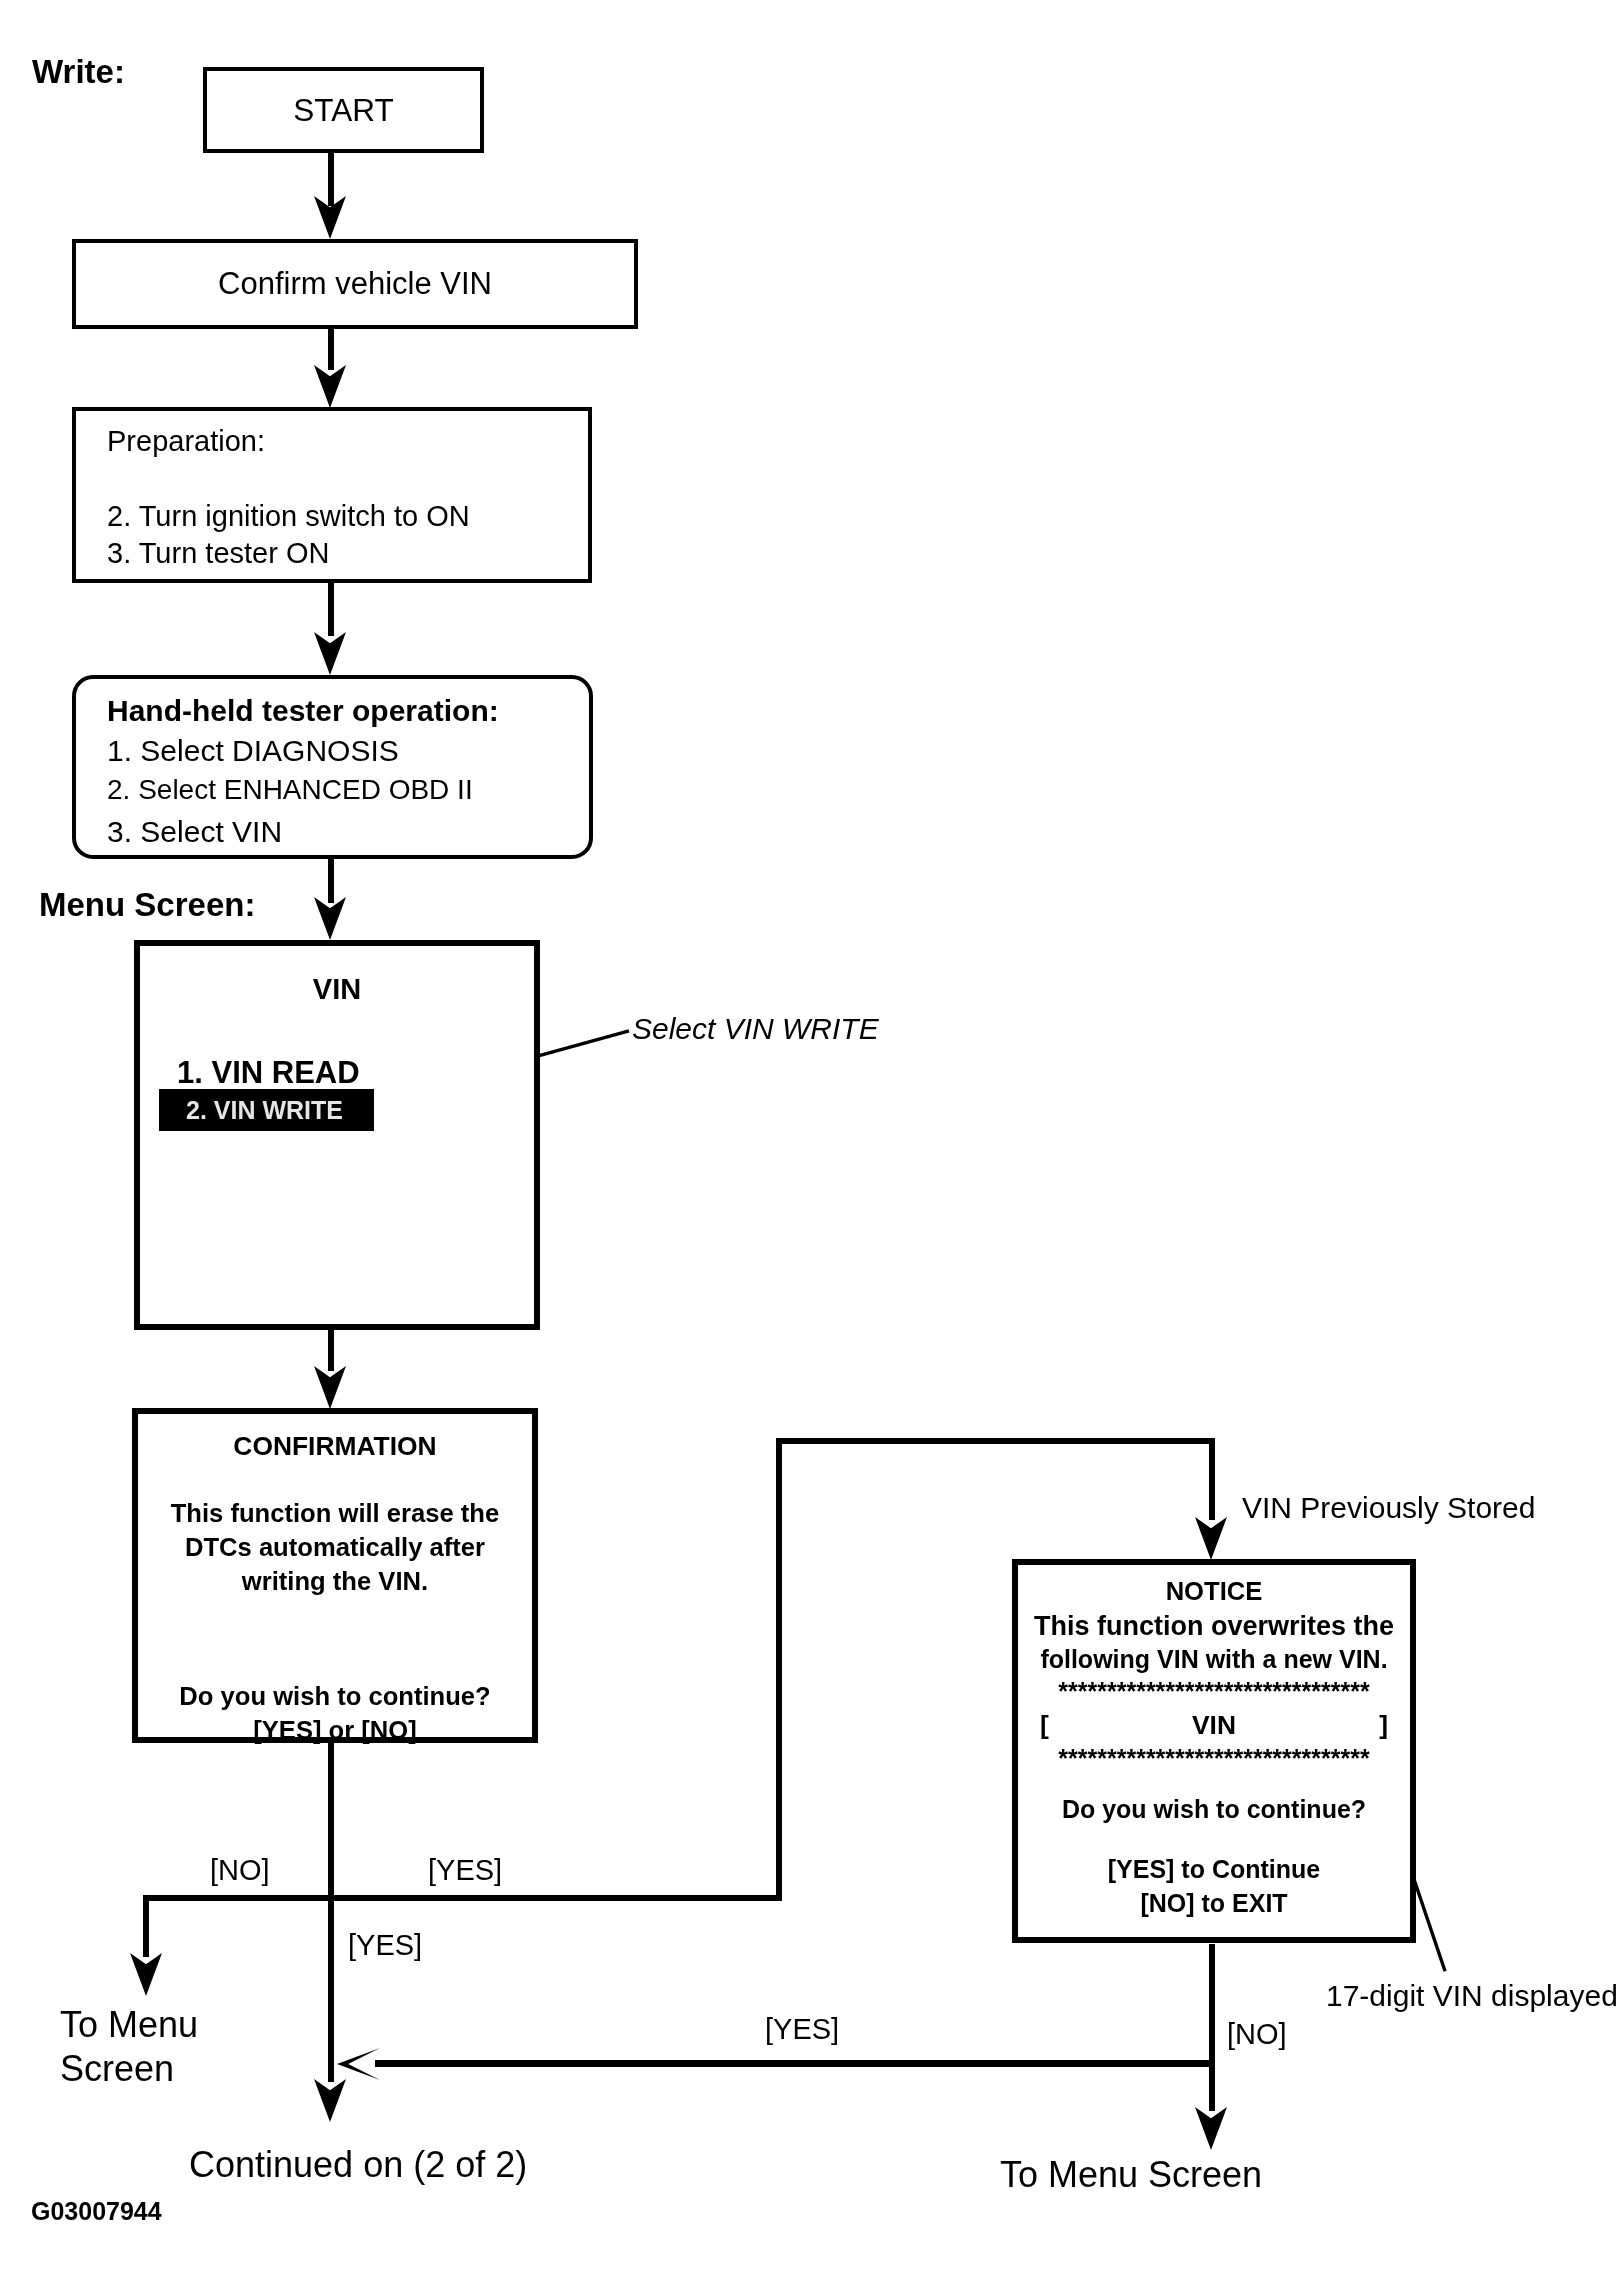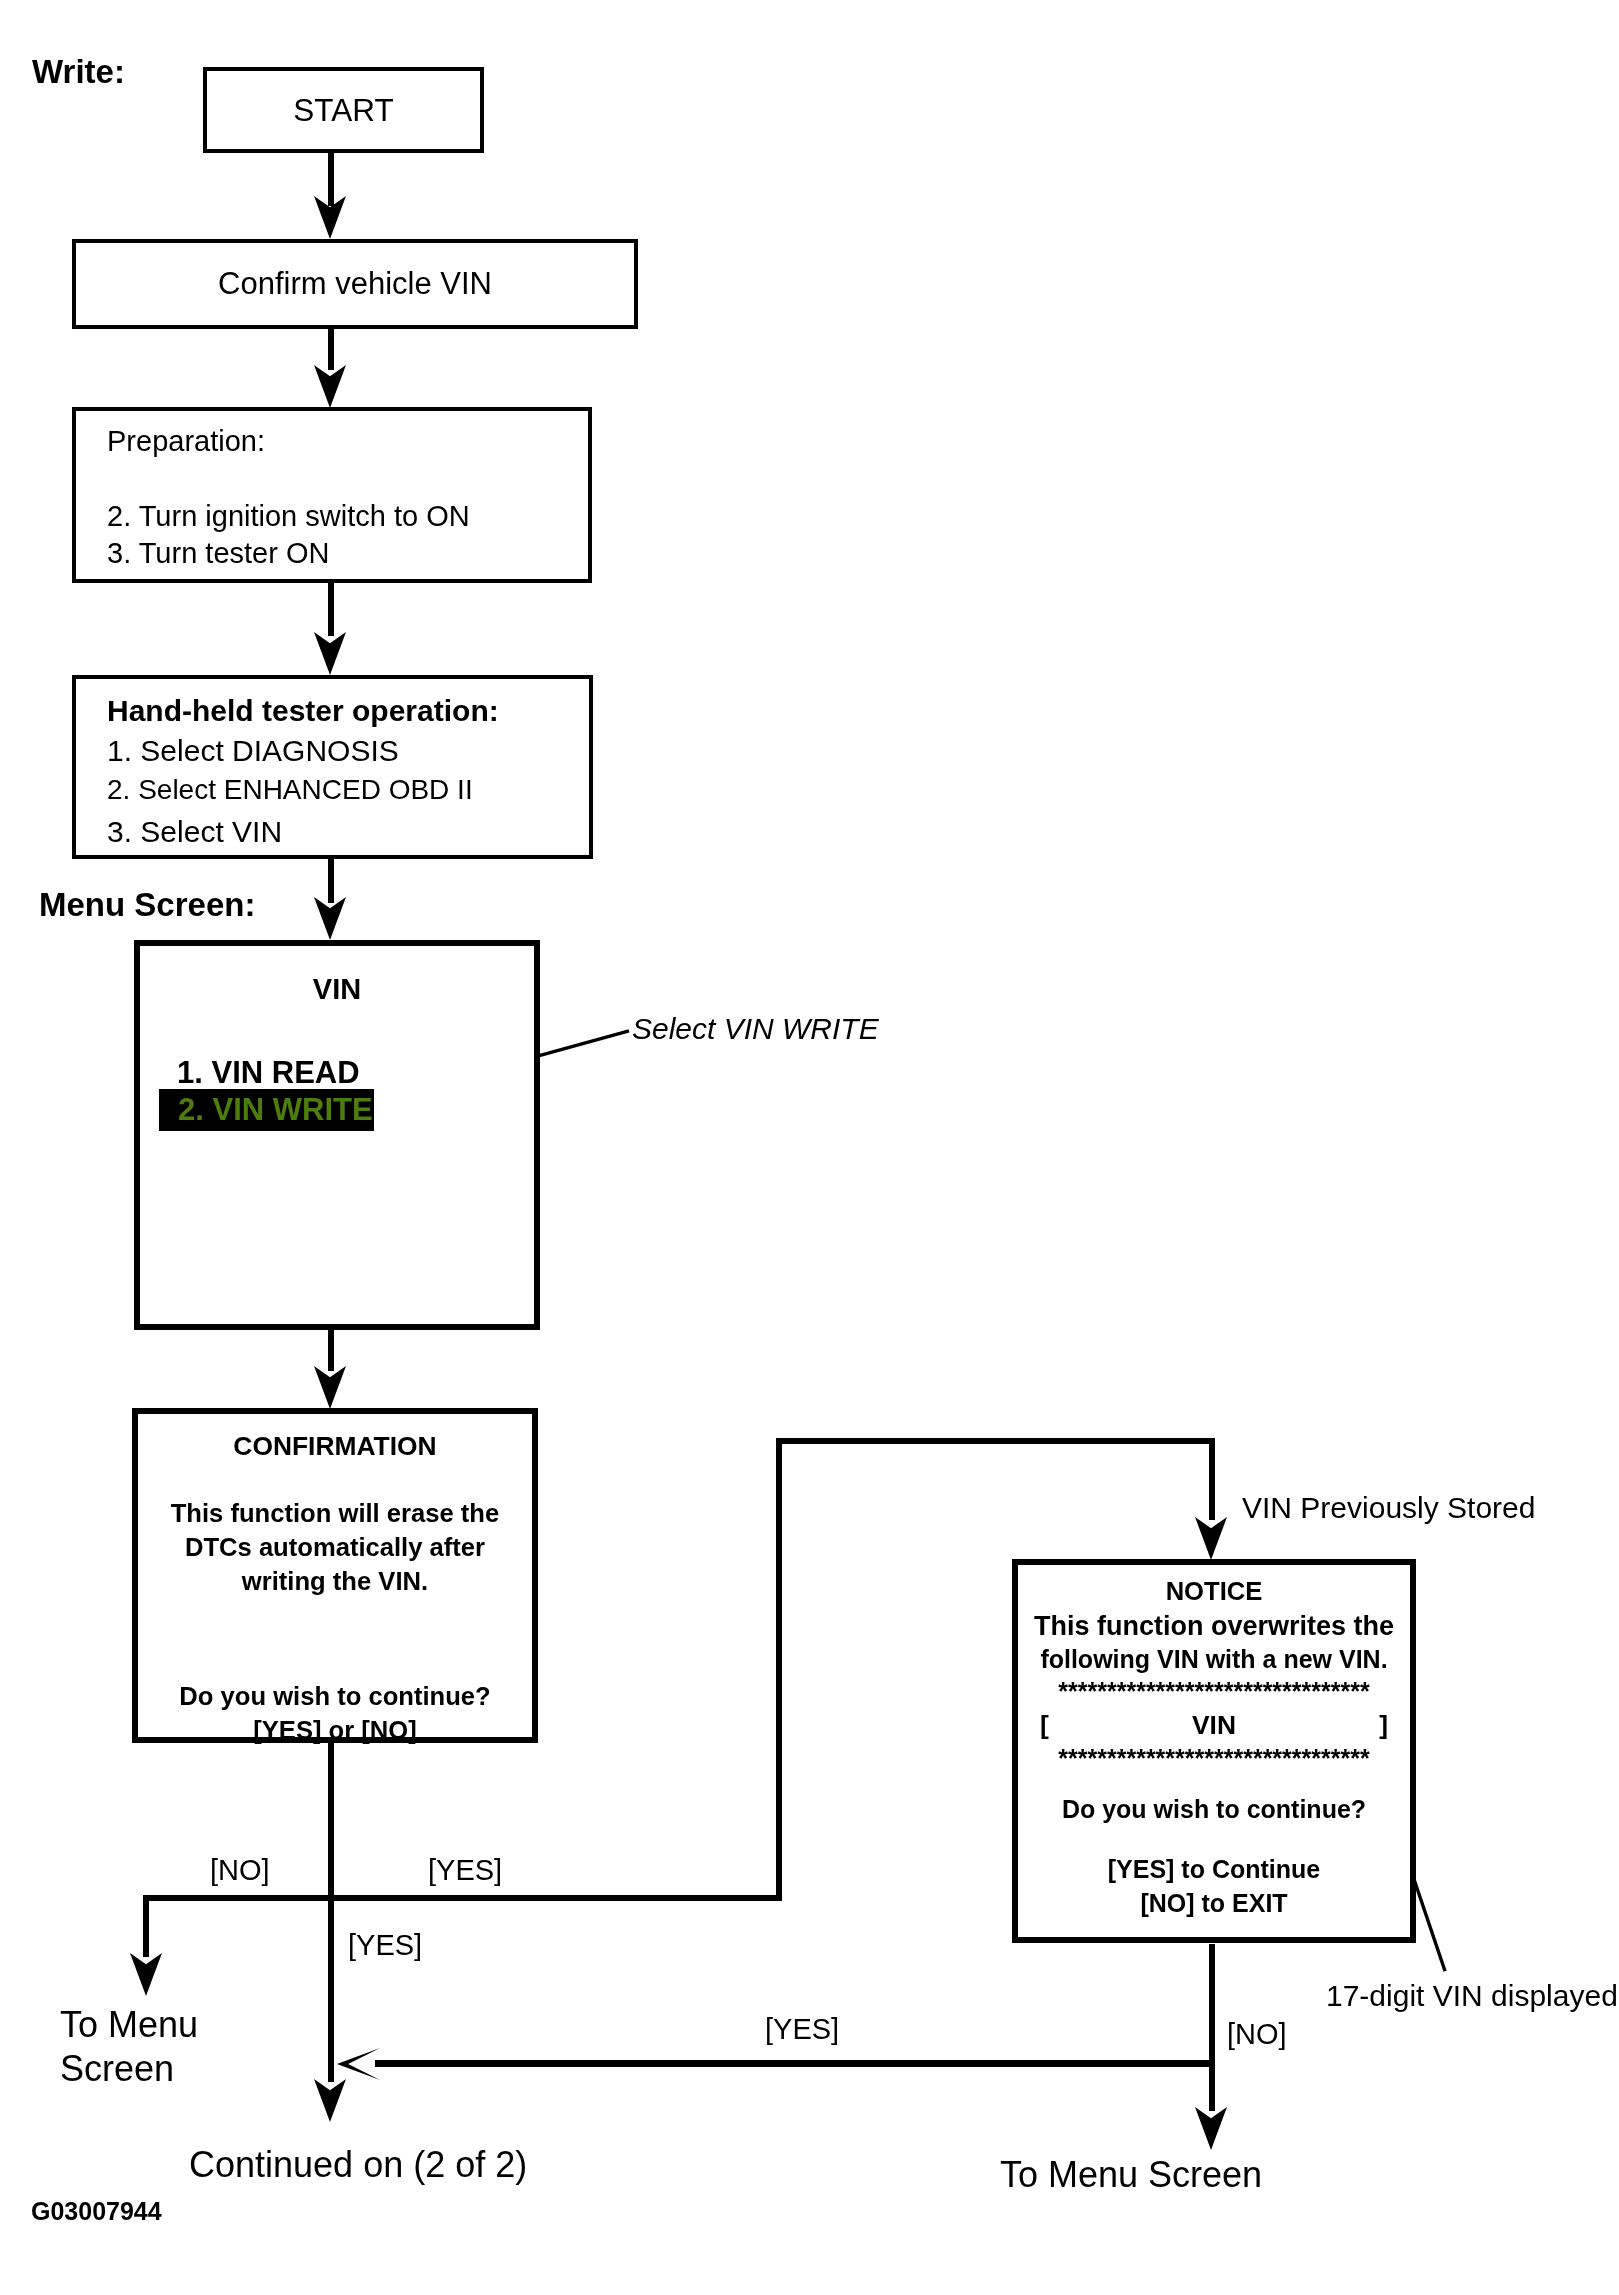--- a/index.html
+++ b/index.html
@@ -69,35 +69,35 @@
 
   <div class="box" style="left:72px;top:407px;width:520px;height:176px;">
     <div class="t" style="left:31px;top:13.6px;font-size:29px;">Preparation:</div>
     <div class="t" style="left:31px;top:89px;font-size:29px;">2. Turn ignition switch to ON</div>
     <div class="t" style="left:31px;top:126px;font-size:29px;">3. Turn tester ON</div>
   </div>
 
   <div class="vline" style="left:328px;top:583px;width:6px;height:53px;"></div>
   <div class="ah-down" style="left:314px;top:632px;"></div>
 
-  <div class="box" style="left:72px;top:675px;width:521px;height:184px;">
+  <div class="box" style="left:72px;top:675px;width:521px;height:184px;border-radius:21px;">
     <div class="t bold" style="left:31px;top:15.3px;font-size:30px;">Hand-held tester operation:</div>
     <div class="t" style="left:31px;top:55px;font-size:30px;">1. Select DIAGNOSIS</div>
     <div class="t" style="left:31px;top:95px;font-size:28px;">2. Select ENHANCED OBD II</div>
     <div class="t" style="left:31px;top:136px;font-size:30px;">3. Select VIN</div>
   </div>
 
   <div class="vline" style="left:328px;top:859px;width:6px;height:44px;"></div>
   <div class="ah-down" style="left:314px;top:897px;"></div>
 
   <div class="box thick" style="left:134px;top:940px;width:406px;height:390px;">
     <div class="screen-line" style="top:27px;font-size:29px;">VIN</div>
     <div class="t bold" style="left:37px;top:109px;font-size:31px;">1. VIN READ</div>
     <div style="position:absolute;left:19px;top:143px;width:215px;height:42px;background:#000;display:flex;align-items:center;">
-      <span style="color:#4d7c0f;font-weight:bold;font-size:31px;padding-left:19px;white-space:nowrap;">2. VIN WRITE</span>
+      <span style="color:#e5e5e5;font-weight:bold;font-size:25px;padding-left:19px;white-space:nowrap;margin-left:8px;">2. VIN WRITE</span>
     </div>
   </div>
 
   <div class="t" style="left:632px;top:1012px;font-size:30px;font-style:italic;">Select VIN WRITE</div>
 
   <div class="vline" style="left:328px;top:1330px;width:6px;height:41px;"></div>
   <div class="ah-down" style="left:314px;top:1366px;"></div>
 
   <div class="box thick" style="left:132px;top:1408px;width:406px;height:335px;">
     <div class="screen-line" style="top:17px;font-size:26.4px;">CONFIRMATION</div>

